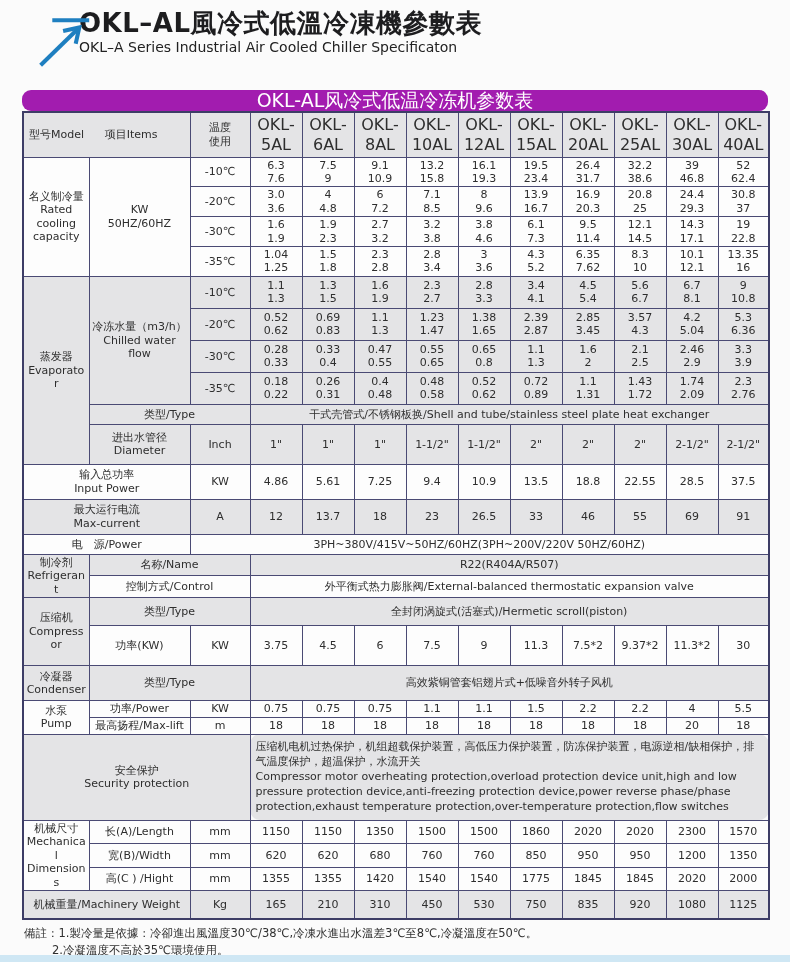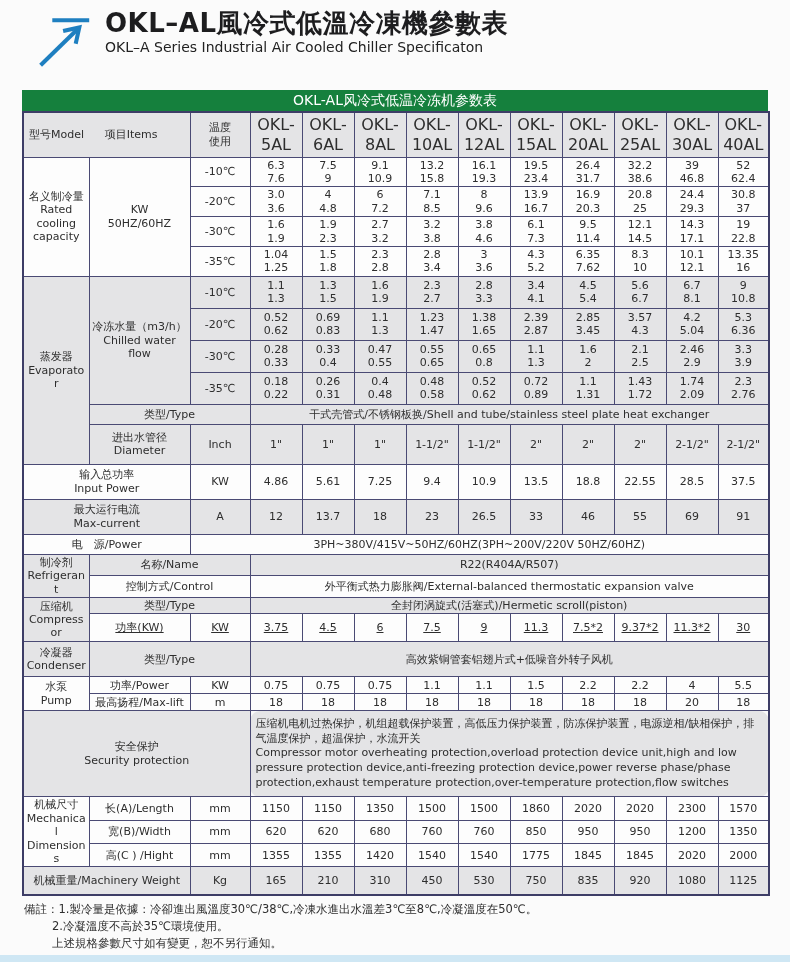--- a/index.html
+++ b/index.html
@@ -6,26 +6,26 @@
   body{
     width:790px;height:962px;
     background:#fbfbfb;
     font-family:"DejaVu Sans","Liberation Sans",sans-serif;
     color:#2e2e2e;
     position:relative;
     overflow:hidden;
   }
   .page-header{position:relative;height:78px;padding-top:8px;}
   .logo{position:absolute;left:36px;top:14px;width:56px;height:54px;}
-  .titles{margin-left:105px;}
+  .titles{margin-left:79px;}
   .title-cn{font-size:26px;font-weight:600;color:#1d1d1f;letter-spacing:0.5px;line-height:1.2;}
   .title-en{font-size:14px;font-weight:500;color:#222;line-height:1.25;}
   .banner{
-    margin:4px 22px 0 22px;height:21px;background:#15803d;
-    color:#ffffff;text-align:center;font-size:14px;line-height:21px;font-weight:500;
+    margin:4px 22px 0 22px;height:21px;background:#a21caf;
+    color:#ffffff;text-align:center;font-size:19px;line-height:21px;font-weight:500;border-radius:9px;
   }
   table.spec{
     margin:0 22px;border-collapse:collapse;table-layout:fixed;width:746px;
     font-size:11px;line-height:1.22;
     border:2px solid #3d3d66;
   }
   td{
     border:1px solid #4a4a74;
     text-align:center;vertical-align:middle;
     padding:1px 2px;
@@ -358,27 +358,27 @@
       <tr class="g" style="height: 18px;">
         <td rowspan="2">制冷剂
 Refrigerant</td>
         <td colspan="2">名称/Name</td>
         <td colspan="10">R22(R404A/R507)</td>
       </tr>
       <tr class="w" style="height: 18px;">
         <td colspan="2">控制方式/Control</td>
         <td colspan="10">外平衡式热力膨胀阀/External-balanced thermostatic expansion valve</td>
       </tr>
-      <tr class="g" style="height: 16px;">
+      <tr class="g" style="height: 28px;">
         <td rowspan="2">压缩机
 Compressor</td>
         <td colspan="2">类型/Type</td>
         <td colspan="10">全封闭涡旋式(活塞式)/Hermetic scroll(piston)</td>
       </tr>
-      <tr class="w" style="height: 28px; text-decoration: underline;">
+      <tr class="w" style="height: 40px;">
         <td>功率(KW)</td>
         <td>KW</td>
         <td>3.75</td>
         <td>4.5</td>
         <td>6</td>
         <td>7.5</td>
         <td>9</td>
         <td>11.3</td>
         <td>7.5*2</td>
         <td>9.37*2</td>

